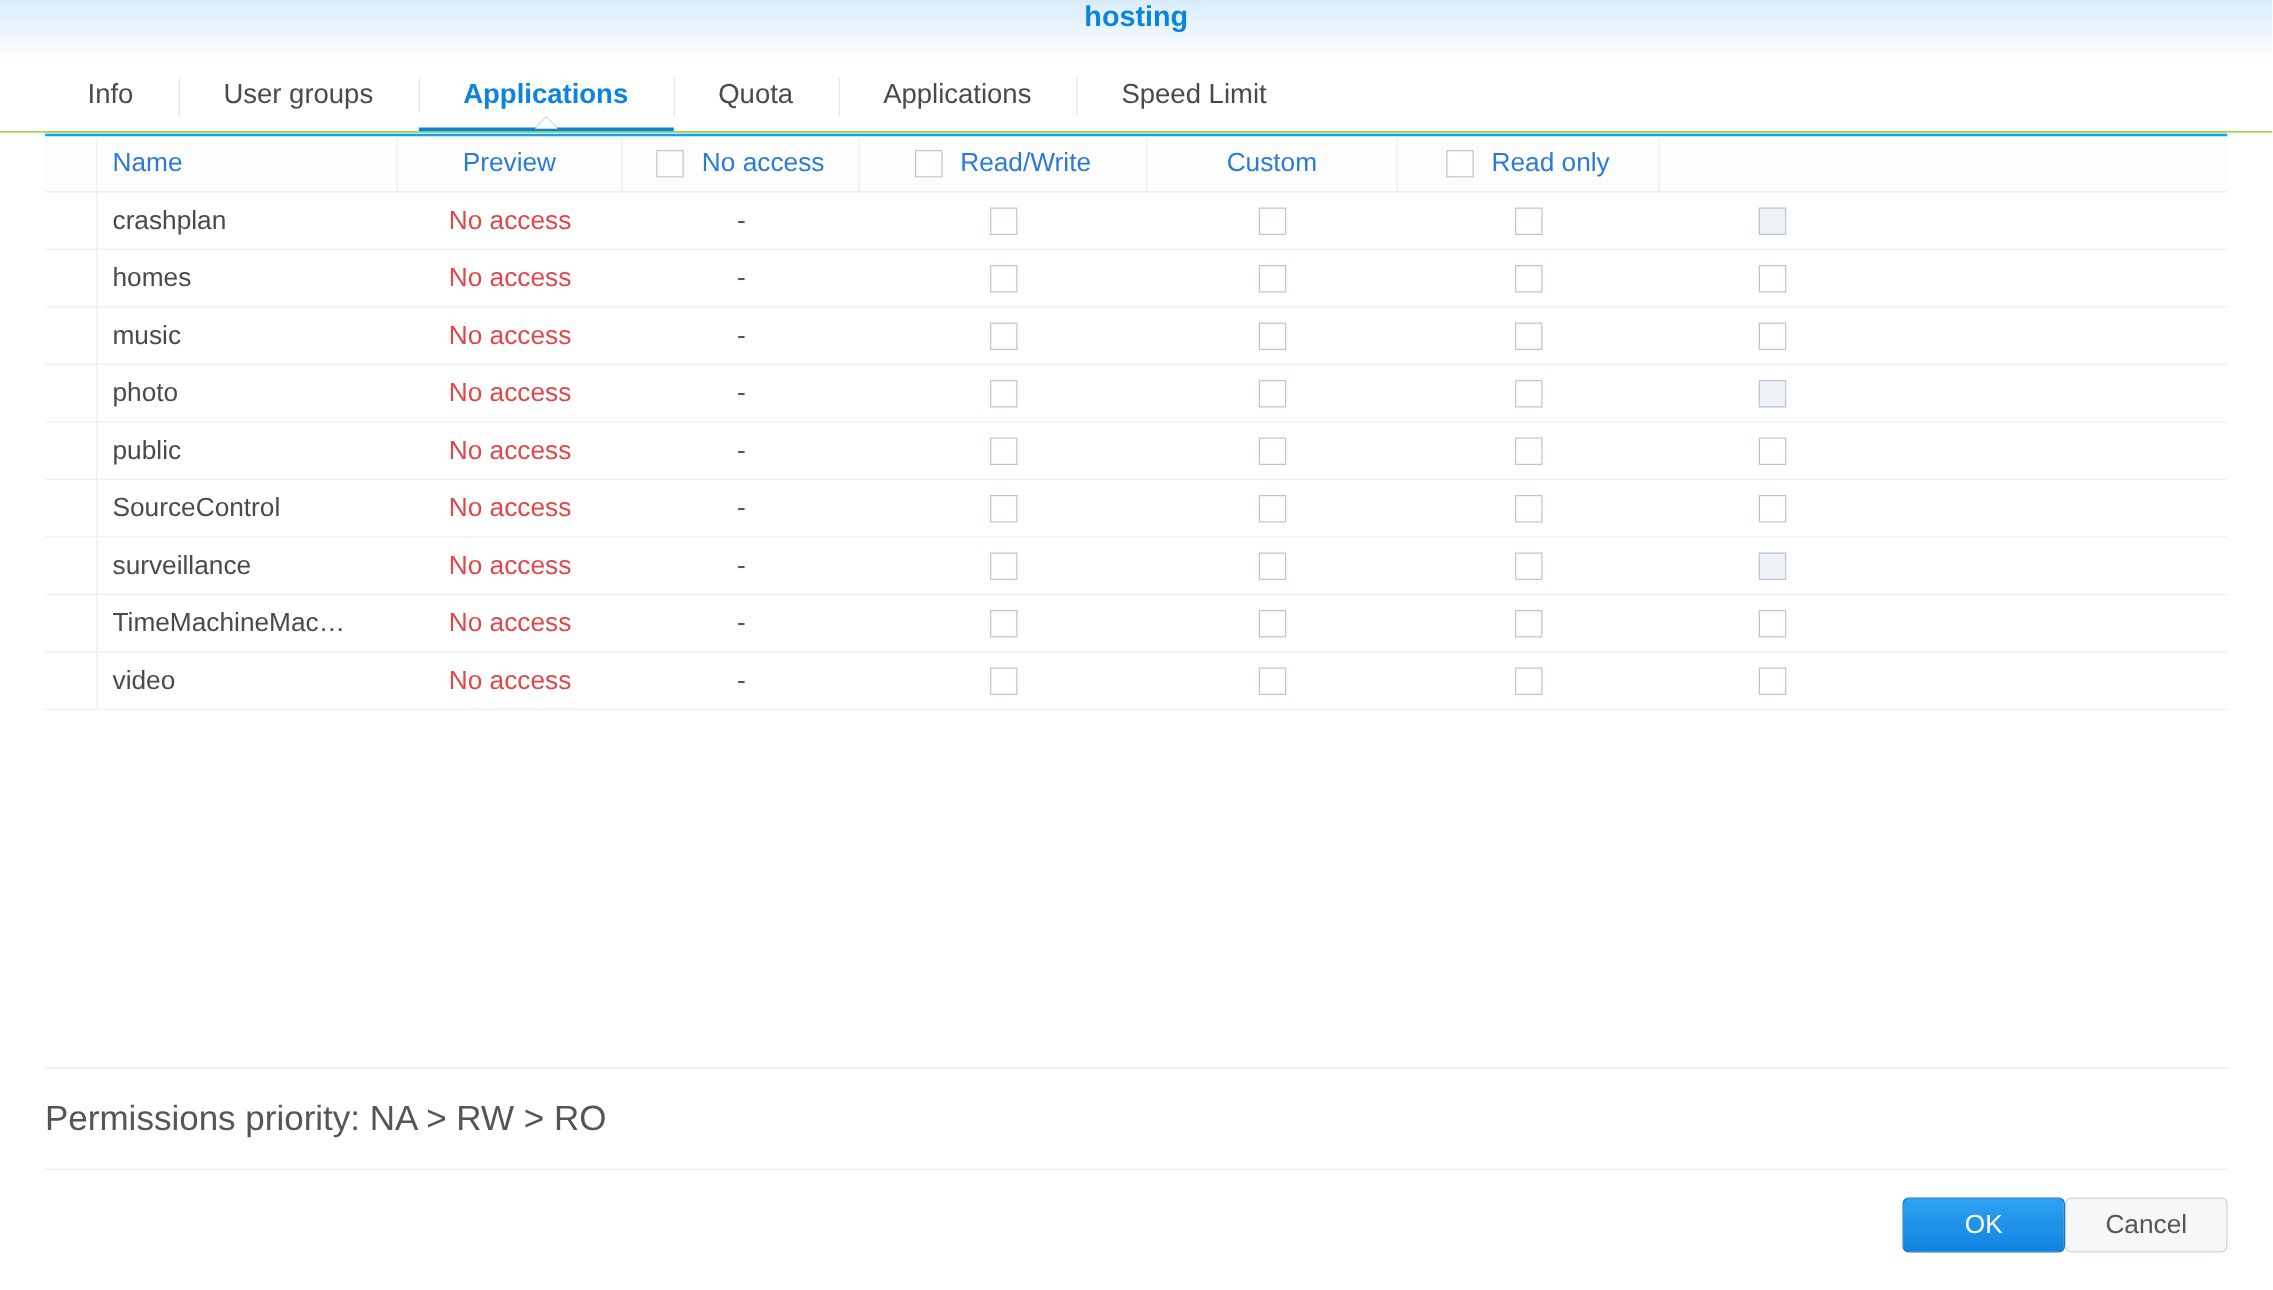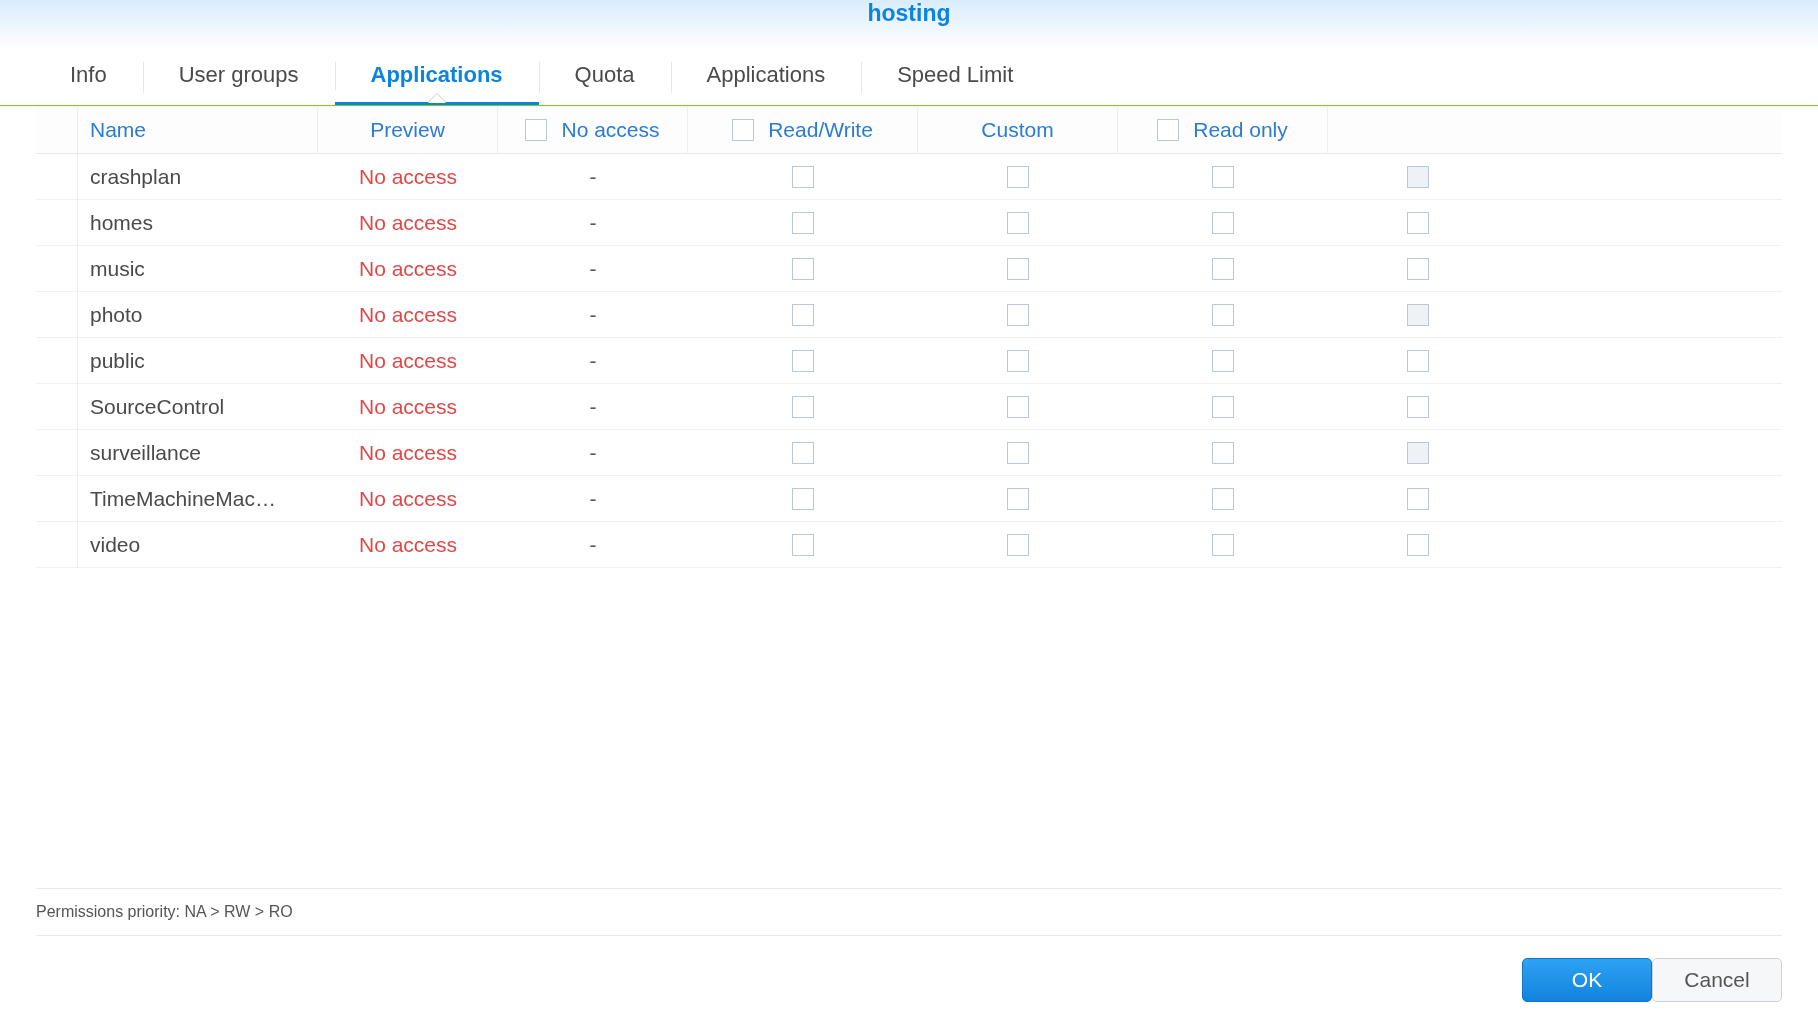--- a/index.html
+++ b/index.html
@@ -70,21 +70,21 @@
     overflow: hidden;
   }
 
   .ghead, .grow {
     display: grid;
     grid-template-columns: 42px 240px 180px 190px 230px 200px 210px 180px 1fr;
     align-items: center;
   }
   .ghead {
     height: 48px;
-    border-top: 1px solid #0ea5e9;
+    border-top: 3px solid #0ea5e9;
     border-bottom: 1px solid #e8e8e8;
     background: #fdfdfd;
   }
   .ghead .hcell {
     font-size: 21px;
     color: #2a7bd6;
     display: flex; align-items: center;
     height: 100%;
     padding: 0 12px;
     border-right: 1px solid #eeeeee;
@@ -121,22 +121,22 @@
     width: 22px; height: 22px;
     border: 1px solid #b9c7d6;
     background: #ffffff;
     display: inline-block;
   }
   .cb.shaded { background: #eef2f6; }
 
   .priority-bar {
     border-top: 1px solid #e8e8e8;
     border-bottom: 1px solid #e8e8e8;
-    padding: 14px 0;
-    font-size: 16px;
+    padding: 24px 0;
+    font-size: 28px;
     color: #555;
     margin-top: auto;
   }
 
   .footer {
     display: flex; justify-content: flex-end; 
     padding: 22px 36px 30px 52px;
   }
   .btn {
     min-width: 130px; height: 44px;

